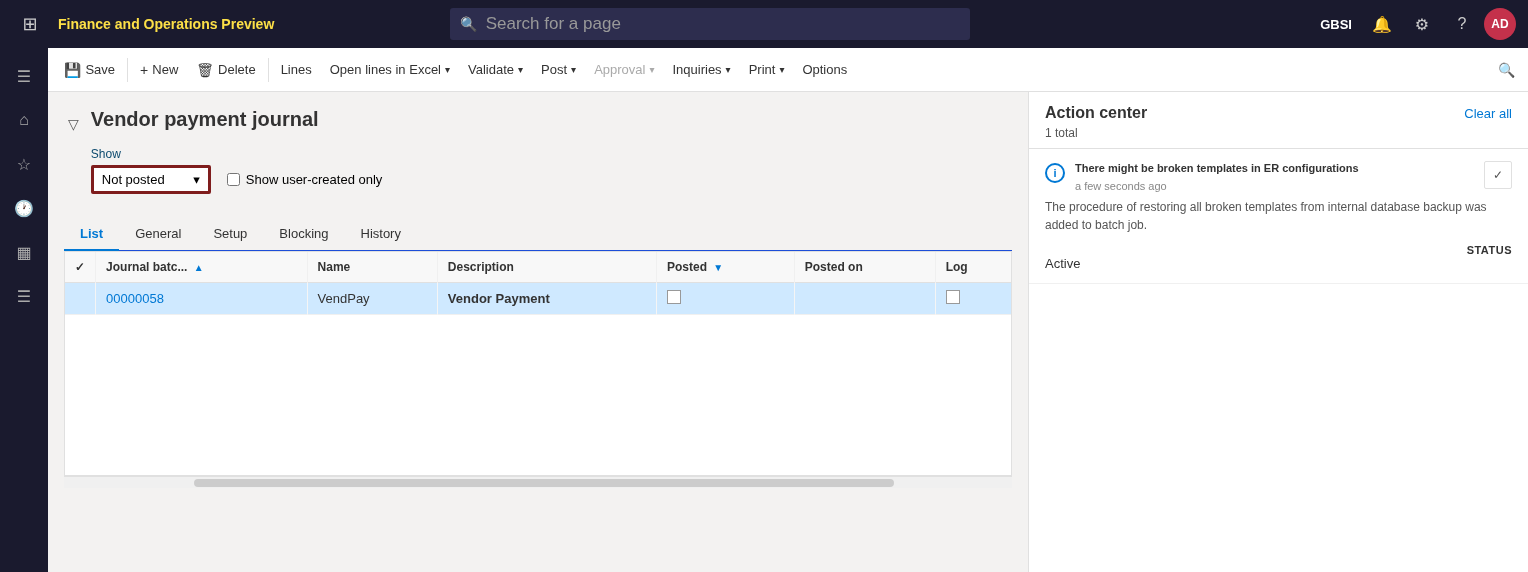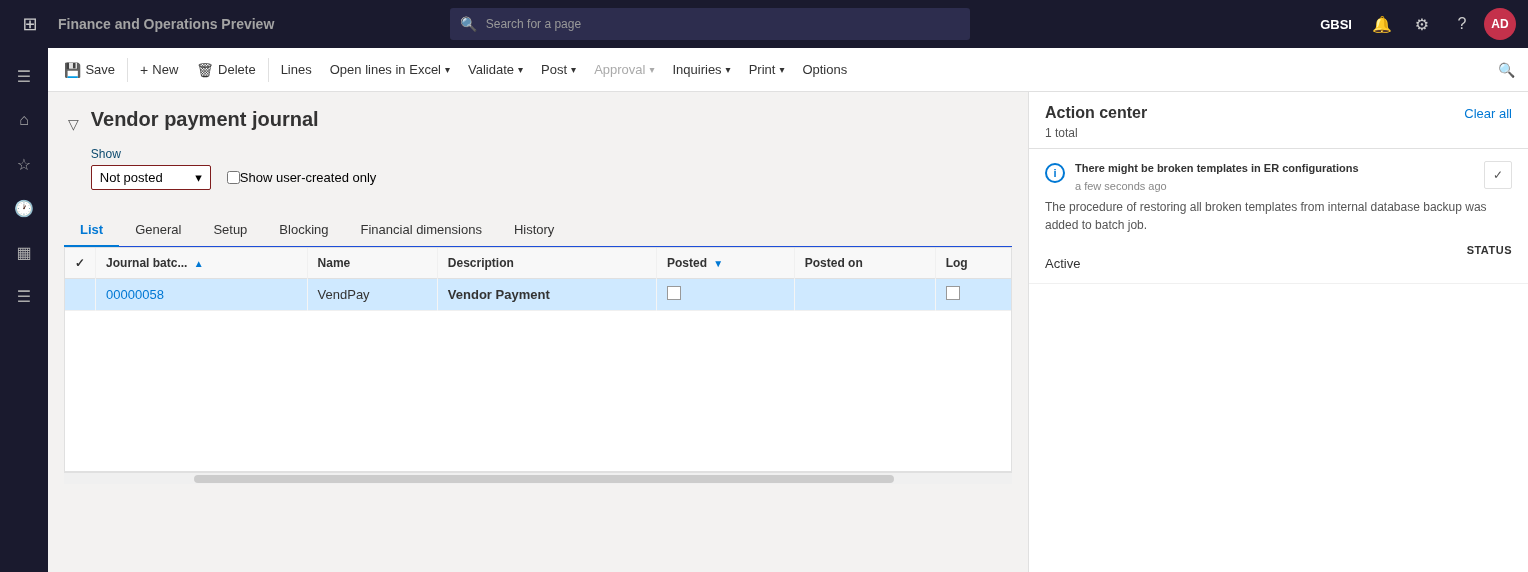--- a/index.html
+++ b/index.html
@@ -3,28 +3,28 @@
   <meta charset="utf-8">
   <style>
     * { box-sizing: border-box; margin: 0; padding: 0; }
     body { font-family: 'Segoe UI', Arial, sans-serif; font-size: 13px; background: #f3f2f1; overflow: hidden; }
 
     
     .top-nav {
       display: flex; align-items: center; background: #1a1a2e; color: #fff;
       height: 48px; padding: 0 12px; gap: 10px; position: fixed; top: 0; left: 0; right: 0; z-index: 100;
     }
-    .top-nav .app-title { font-size: 14px; font-weight: 600; color: #a3a3a3; white-space: nowrap; flex-shrink: 0; }
+    .top-nav .app-title { font-size: 14px; font-weight: 600; color: #fde047; white-space: nowrap; flex-shrink: 0; }
     .search-bar {
       flex: 1; max-width: 520px; margin: 0 auto;
       display: flex; align-items: center;
       background: #2d2d4e; border-radius: 3px; padding: 0 10px; height: 32px; gap: 8px;
     }
     .search-bar input {
-      background: transparent; border: none; outline: none; color: #e5e5e5; font-size: 12px; flex: 1;
+      background: transparent; border: none; outline: none; color: #e5e5e5; font-size: 17px; flex: 1;
     }
     .search-bar input::placeholder { color: #999; }
     .top-nav-right { display: flex; align-items: center; gap: 4px; margin-left: auto; }
     .org-badge {
       font-size: 13px; font-weight: 600; color: #fff; padding: 0 8px;
     }
     .icon-btn {
       background: none; border: none; color: #ccc; cursor: pointer;
       width: 36px; height: 36px; display: flex; align-items: center; justify-content: center;
       border-radius: 2px; font-size: 16px;
@@ -80,26 +80,26 @@
     }
 
     .show-label { font-size: 12px; color: #0c4a6e; margin-bottom: 4px; margin-top: 12px; }
 
     .show-controls {
       display: flex; align-items: center; gap: 16px; margin-bottom: 16px;
     }
 
     .show-dropdown {
       display: flex; align-items: center; gap: 4px;
-      border: 1px solid #7f1d1d; background: #fff; padding: 4px 8px;
+      border: 3px solid #7f1d1d; background: #fff; padding: 4px 8px;
       border-radius: 2px; cursor: pointer; font-size: 13px; min-width: 120px;
     }
 
     .show-user-created {
-      display: flex; align-items: center; gap: 0; font-size: 13px; cursor: pointer;
+      display: flex; align-items: center; gap: 6px; font-size: 13px; cursor: pointer;
     }
     .show-user-created input[type=checkbox] { cursor: pointer; }
 
     
     .tabs {
       display: flex; border-bottom: 1px solid #1d4ed8; margin-bottom: 0; background: #f3f2f1;
     }
     .tab {
       padding: 8px 16px; cursor: pointer; font-size: 13px; color: #333;
       border-bottom: 2px solid transparent; margin-bottom: -1px;
@@ -294,21 +294,20 @@
           </label>
         </div>
       </div>
     </div>
 
     <div class="tabs">
       <div class="tab active">List</div>
       <div class="tab">General</div>
       <div class="tab">Setup</div>
       <div class="tab">Blocking</div>
-      <div class="tab">Financial dimensions</div>
       <div class="tab">History</div>
     </div>
 
     <div class="table-container">
       <table>
         <thead>
           <tr>
             <th class="check-col">
               <span>✓</span>
             </th>

